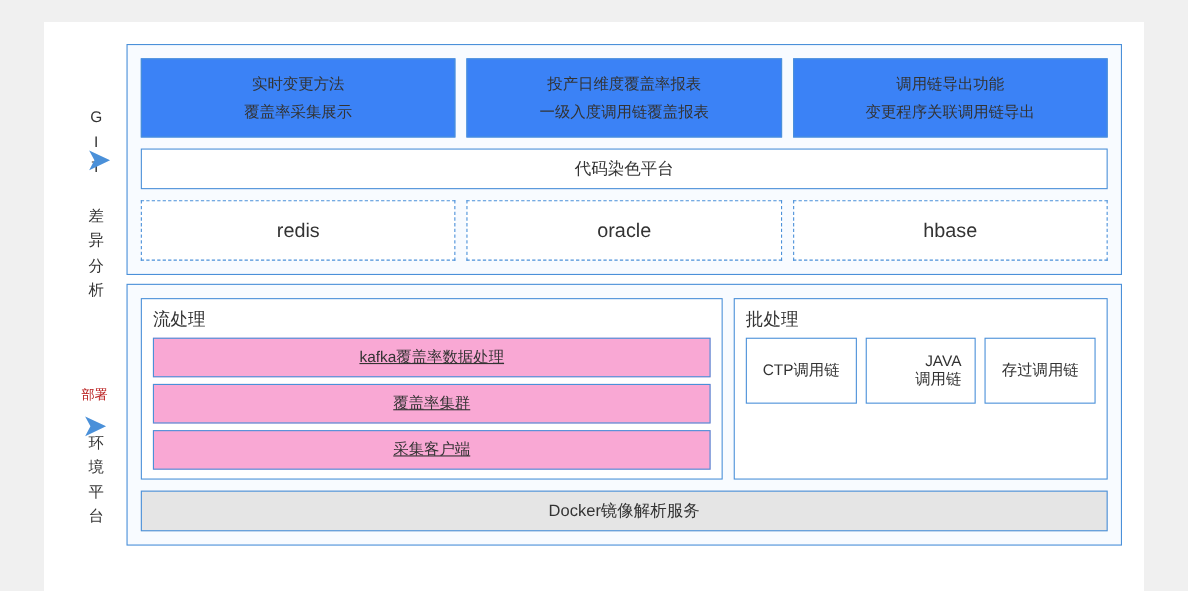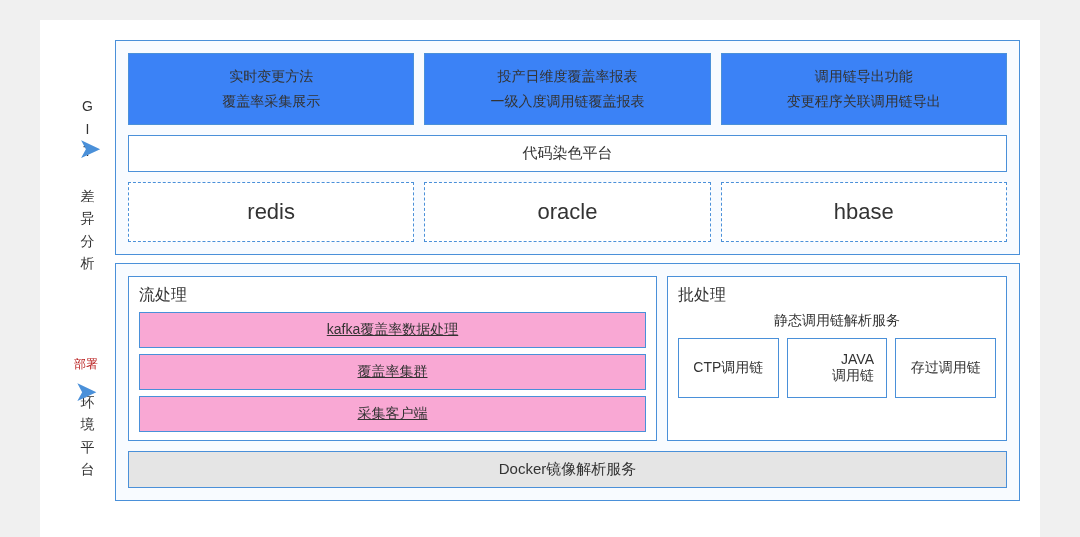--- a/index.html
+++ b/index.html
@@ -116,21 +116,21 @@
     .db-row {
       display: flex;
       gap: 10px;
     }
 
     .db-box {
       flex: 1;
       border: 1.5px dashed #4a90d9;
       padding: 16px 10px;
       text-align: center;
-      font-size: 22px;
+      font-size: 18px;
       color: #333;
       background: white;
     }
 
     
     .env-section {
       border: 1.5px solid #4a90d9;
       background: #f8fbff;
       padding: 12px;
       display: flex;
@@ -301,21 +301,20 @@
                 <span>覆盖率集群</span>
               </div>
               <div class="stream-box">
                 <span>采集客户端</span>
               </div>
             </div>
           </div>
 
           <div class="batch-section">
             <div class="section-label">批处理</div>
-            <div class="batch-title">静态调用链解析服务</div>
             <div class="batch-boxes">
               <div class="batch-box">
                 <span>CTP调用链</span>
               </div>
               <div class="batch-box">
                 <span style="white-space:pre-line;margin-left:32px;">JAVA
 调用链</span>
               </div>
               <div class="batch-box">
                 <span>存过调用链</span>

